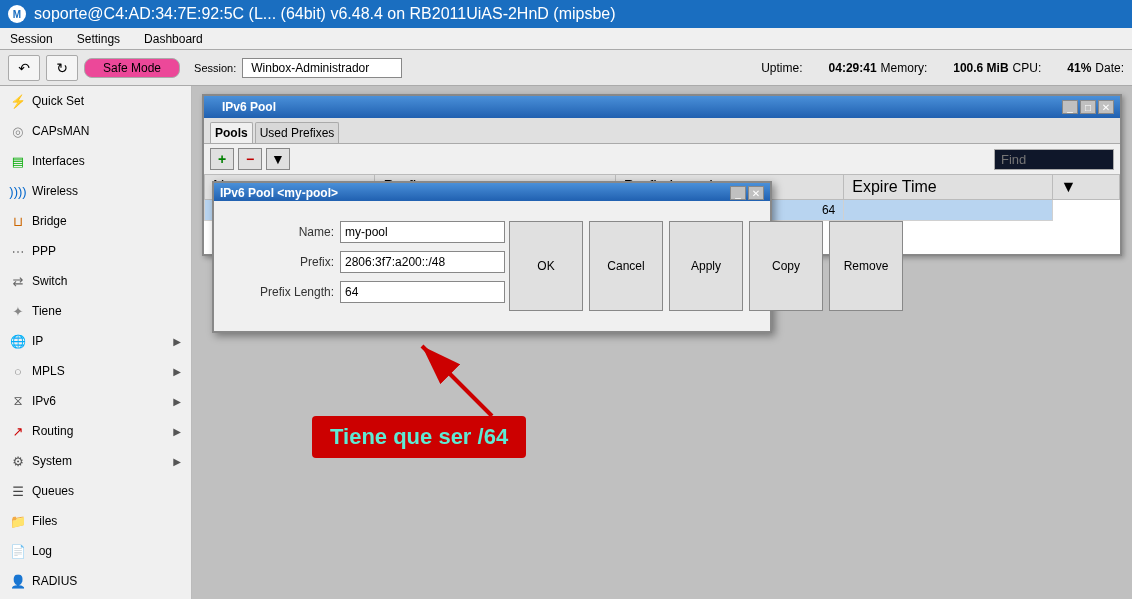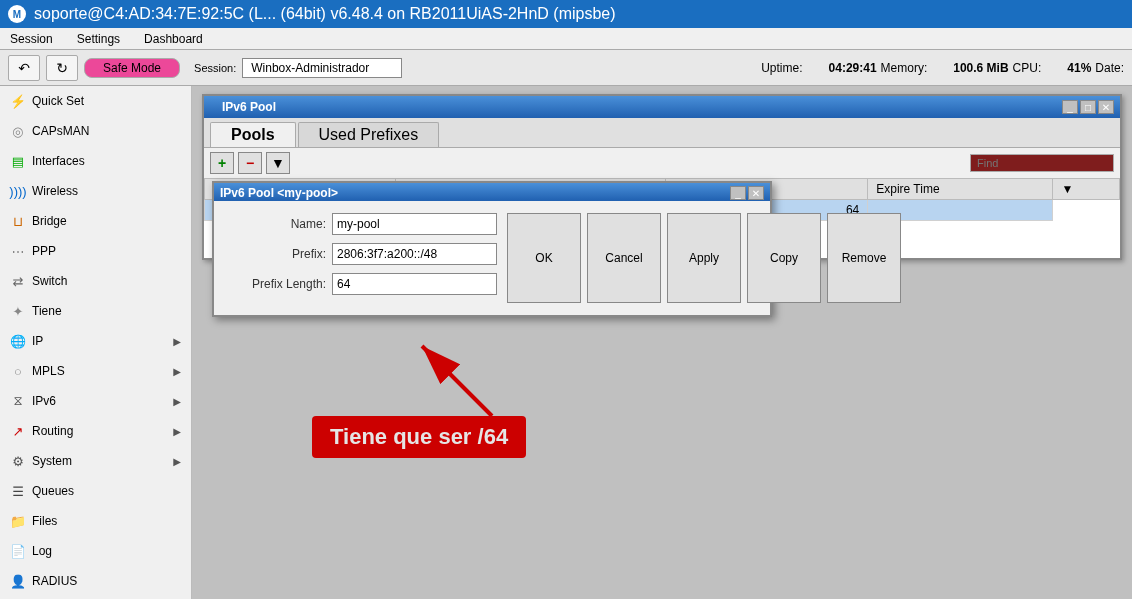--- a/index.html
+++ b/index.html
@@ -165,26 +165,26 @@
 
     
     .tab-bar {
       display: flex;
       background: #e0e0e0;
       border-bottom: 1px solid #aaa;
       padding: 4px 6px 0;
       gap: 2px;
     }
     .tab {
-      padding: 3px 20px;
+      padding: 3px 4px;
       border: 1px solid #aaa;
       border-bottom: none;
       background: #d8d8d8;
       cursor: pointer;
-      font-size: 16px;
+      font-size: 12px;
       border-radius: 2px 2px 0 0;
     }
     .tab.active {
       background: #f0f0f0;
       font-weight: bold;
     }
 
     
     .table-toolbar {
       display: flex;
@@ -198,41 +198,41 @@
       display: flex; align-items: center; justify-content: center;
       border: 1px solid #888;
       background: #e0e0e0;
       cursor: pointer;
       font-size: 14px;
     }
     .tbar-btn.green { color: #008000; font-weight: bold; }
     .tbar-btn.red { color: #c00000; font-weight: bold; }
     .find-box {
       margin-left: auto;
-      background: #7f1d1d;
+      background: #0f172a;
       border: 1px solid #aaa;
       padding: 2px 6px;
-      font-size: 11px;
+      font-size: 13px;
       color: #999;
-      width: 144px;
+      width: 120px;
     }
 
     
     .data-table {
       width: 100%;
       border-collapse: collapse;
       font-size: 12px;
     }
     .data-table th {
       background: #e0e0e0;
       border: 1px solid #bbb;
       padding: 3px 8px;
       text-align: left;
       font-weight: normal;
-      font-size: 12px;
+      font-size: 16px;
     }
     .data-table td {
       border: 1px solid #d0d0d0;
       padding: 3px 8px;
     }
     .data-table tr.selected td {
       background: #b8d4f0;
     }
     .table-container {
       background: white;
@@ -261,23 +261,23 @@
       background: linear-gradient(to bottom, #4a90d9, #2060b0);
       color: white;
       padding: 3px 6px;
       display: flex;
       align-items: flex-start;
       justify-content: space-between;
       height: 18px;
     }
     .dialog-title-text { font-size: 12px; font-weight: bold; }
     .dialog-body {
-      padding: 12px;
-      display: flex;
-      gap: 10px;
+      padding: 20px;
+      display: flex;
+      gap: 4px;
     }
     .dialog-fields { flex: 1; }
     .field-row {
       display: flex;
       align-items: center;
       margin-bottom: 8px;
       gap: 6px;
     }
     .field-label {
       text-align: right;
@@ -310,21 +310,21 @@
       font-size: 12px;
       cursor: pointer;
       text-align: center;
       min-width: 74px;
     }
     .annotation-box {
       position: absolute;
       top: 270px;
       left: 60px;
       background: #cc0000;
-      color: #e5e5e5;
+      color: #5eead4;
       font-size: 22px;
       font-weight: bold;
       padding: 8px 18px;
       border-radius: 4px;
       pointer-events: none;
     }
   </style>
 </head>
 <body>
 

